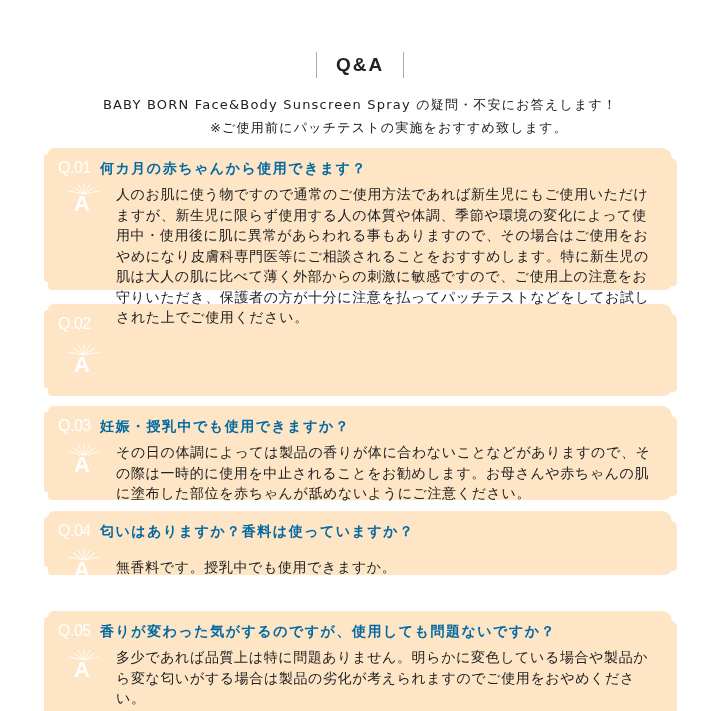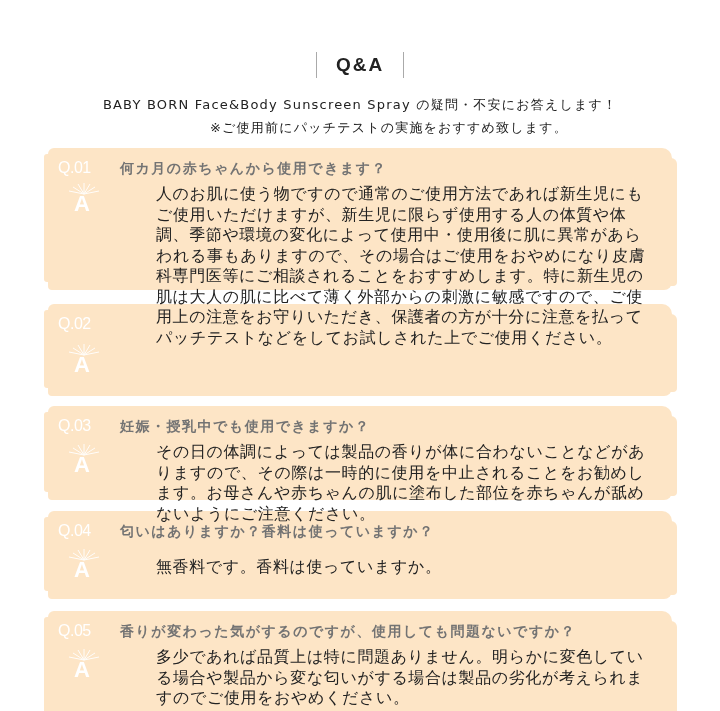--- a/index.html
+++ b/index.html
@@ -15,28 +15,28 @@
       letter-spacing: 1.2px; color: #222; }
     .intro.l1 { top: 96px; } .intro.l2 { top: 119px; padding-left: 29px; }
     .card { position: absolute; left: 48px; width: 624px; background: #fde5c6;
       border-radius: 6px 10px 8px 4px; }
     .card::before { content: ""; position: absolute; left: -4px; top: 6px; width: 8px; bottom: 8px;
       background: #fde5c6; border-radius: 3px; }
     .card::after { content: ""; position: absolute; right: -5px; top: 10px; width: 10px; bottom: 4px;
       background: #fde5c6; border-radius: 2px 6px 4px 3px; }
     .qnum { position: absolute; left: 10px; top: 11px; font-family: "Liberation Sans", sans-serif;
       font-size: 16px; color: #ffffff; letter-spacing: -0.5px; z-index: 2; }
-    .question { position: absolute; left: 72px; top: 12px; font-size: 14px; font-weight: bold;
-      letter-spacing: 1.5px; color: #737373; z-index: 2; white-space: nowrap; }
+    .question { position: absolute; left: 52px; top: 12px; font-size: 14px; font-weight: bold;
+      letter-spacing: 1.5px; color: #0369a1; z-index: 2; white-space: nowrap; }
     .a-mark { position: absolute; left: 18px; width: 36px; height: 36px; z-index: 2; }
     .a-mark svg { position: absolute; left: 0; top: 0; }
     .a-letter { position: absolute; left: 8px; top: 12px; font-family: "Liberation Sans", sans-serif;
       font-weight: bold; font-size: 22px; color: #ffffff; line-height: 22px; }
-    .answer { position: absolute; left: 68px; right: 20px; font-size: 16px; line-height: 20.5px;
-      letter-spacing: 0.6px; color: #222; z-index: 2; margin-left: 40px; }
+    .answer { position: absolute; left: 68px; right: 20px; font-size: 14px; line-height: 20.5px;
+      letter-spacing: 0.6px; color: #222; z-index: 2; }
   </style>
 </head>
 <body>
 
 <div class="header">
   <div class="qa-title-wrap">
     <span class="qa-bar left"></span>
     <span class="qa-title">Q&amp;A</span>
     <span class="qa-bar right"></span>
   </div>
@@ -95,38 +95,38 @@
           <line x1="18" y1="13" x2="29" y2="6"></line>
           <line x1="18" y1="13" x2="3" y2="10"></line>
           <line x1="18" y1="13" x2="33" y2="10"></line>
       </g>
     </svg>
     <span class="a-letter">A</span>
   </div>
   <div class="answer" style="top:36px;">その日の体調によっては製品の香りが体に合わないことなどがありますので、その際は一時的に使用を中止されることをお勧めします。お母さんや赤ちゃんの肌に塗布した部位を赤ちゃんが舐めないようにご注意ください。</div>
 </div>
 
-<div class="card" style="top:511px;height:88px;">
+<div class="card" style="top:511px;height:64px;">
   <span class="qnum">Q.04</span>
   <span class="question">匂いはありますか？香料は使っていますか？</span>
   <div class="a-mark" style="top:36px;">
     <svg width="36" height="14">
       <g stroke="#ffffff" stroke-width="1" opacity="0.9">
         <line x1="18" y1="13" x2="18" y2="2"></line>
           <line x1="18" y1="13" x2="12" y2="3"></line>
           <line x1="18" y1="13" x2="24" y2="3"></line>
         <line x1="18" y1="13" x2="7" y2="6"></line>
           <line x1="18" y1="13" x2="29" y2="6"></line>
           <line x1="18" y1="13" x2="3" y2="10"></line>
           <line x1="18" y1="13" x2="33" y2="10"></line>
       </g>
     </svg>
     <span class="a-letter">A</span>
   </div>
-  <div class="answer" style="top:46px;">無香料です。香料は使っていますか。</div>
+  <div class="answer" style="top:46px;">無香料です。授乳中でも使用できますか。</div>
 </div>
 
 <div class="card" style="top:611px;height:112px;">
   <span class="qnum">Q.05</span>
   <span class="question">香りが変わった気がするのですが、使用しても問題ないですか？</span>
   <div class="a-mark" style="top:36px;">
     <svg width="36" height="14">
       <g stroke="#ffffff" stroke-width="1" opacity="0.9">
         <line x1="18" y1="13" x2="18" y2="2"></line>
           <line x1="18" y1="13" x2="12" y2="3"></line>

